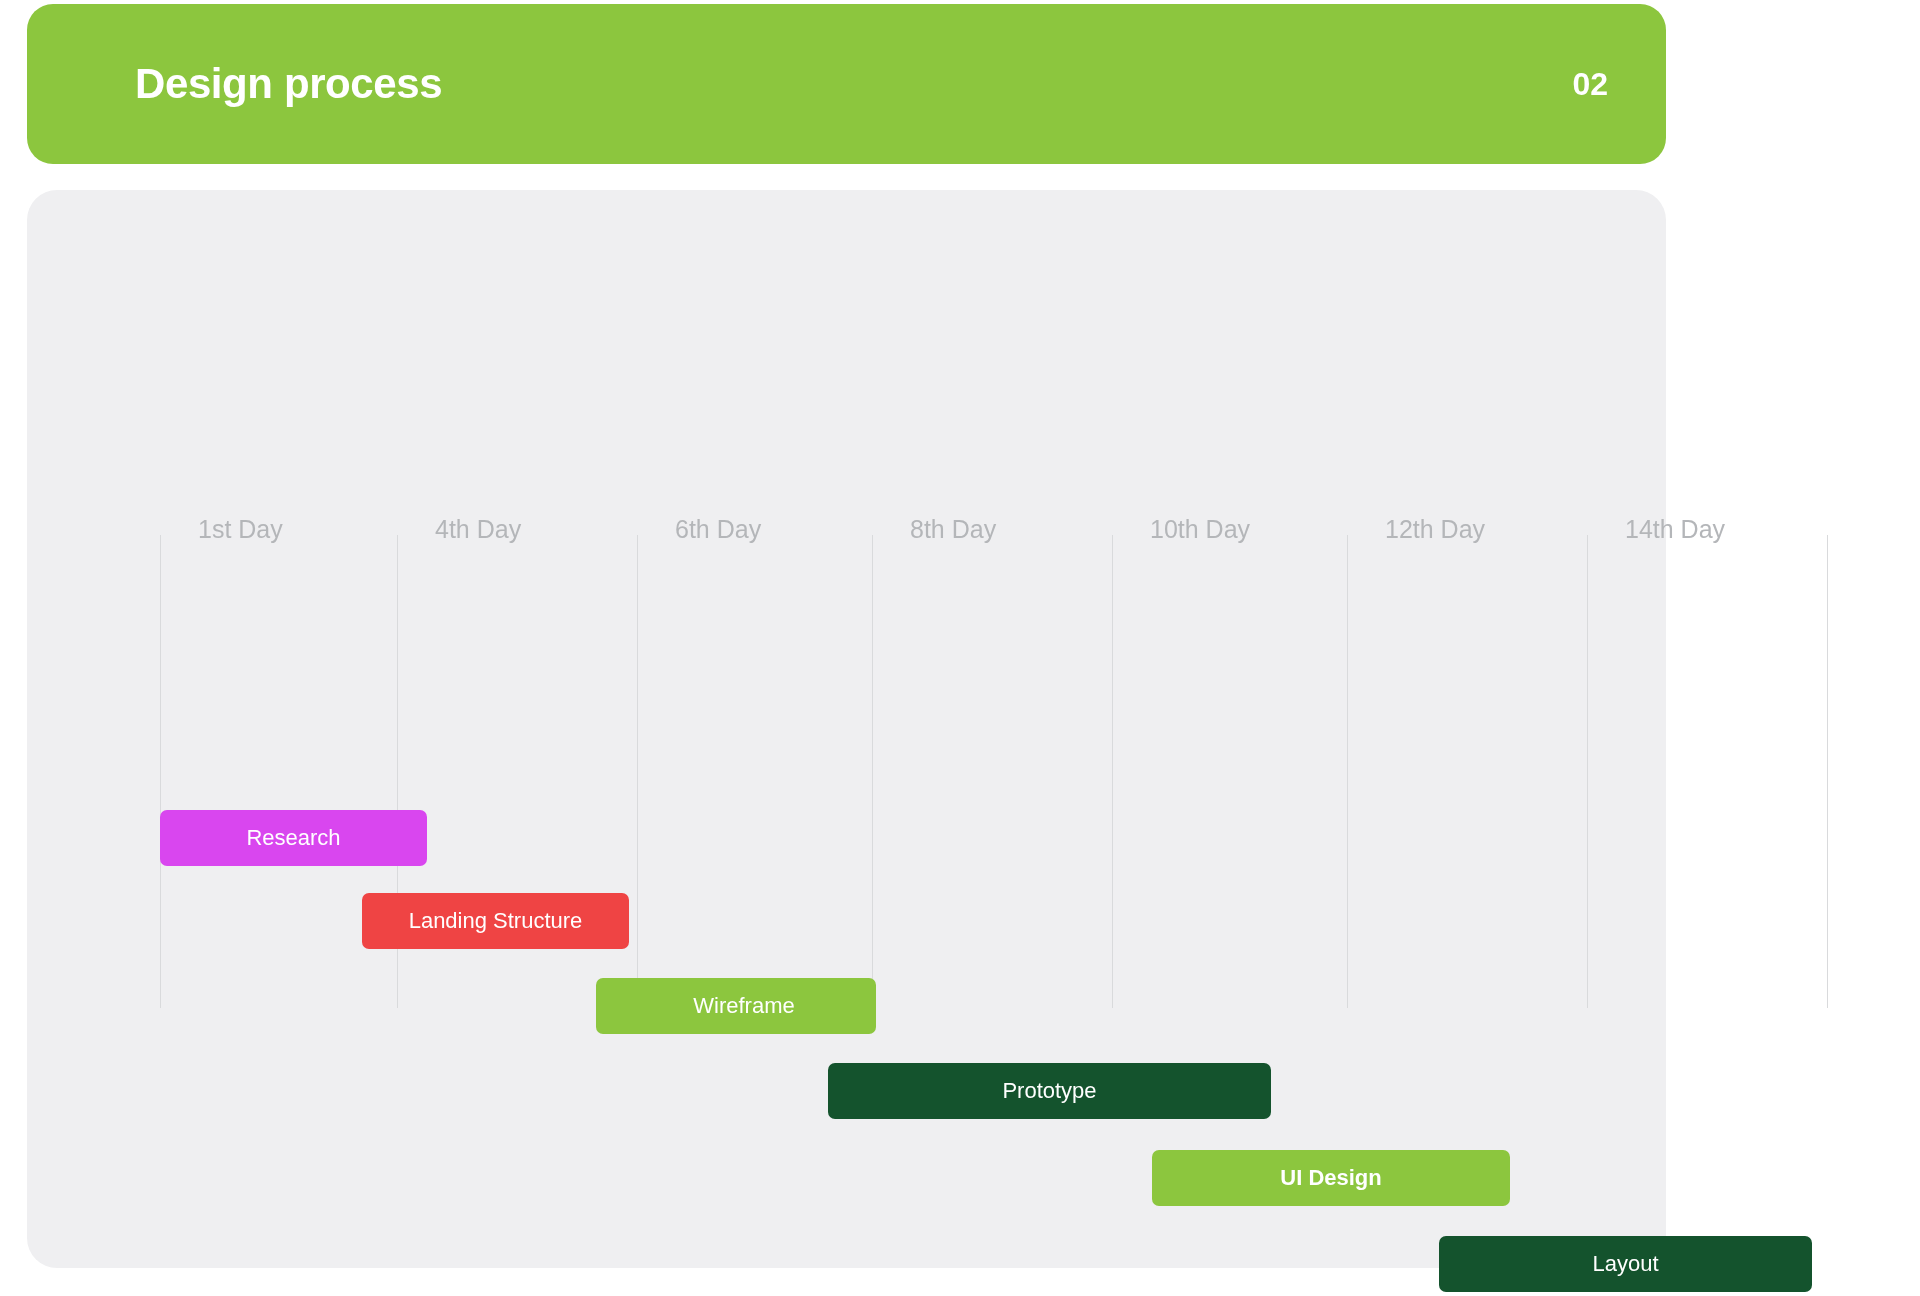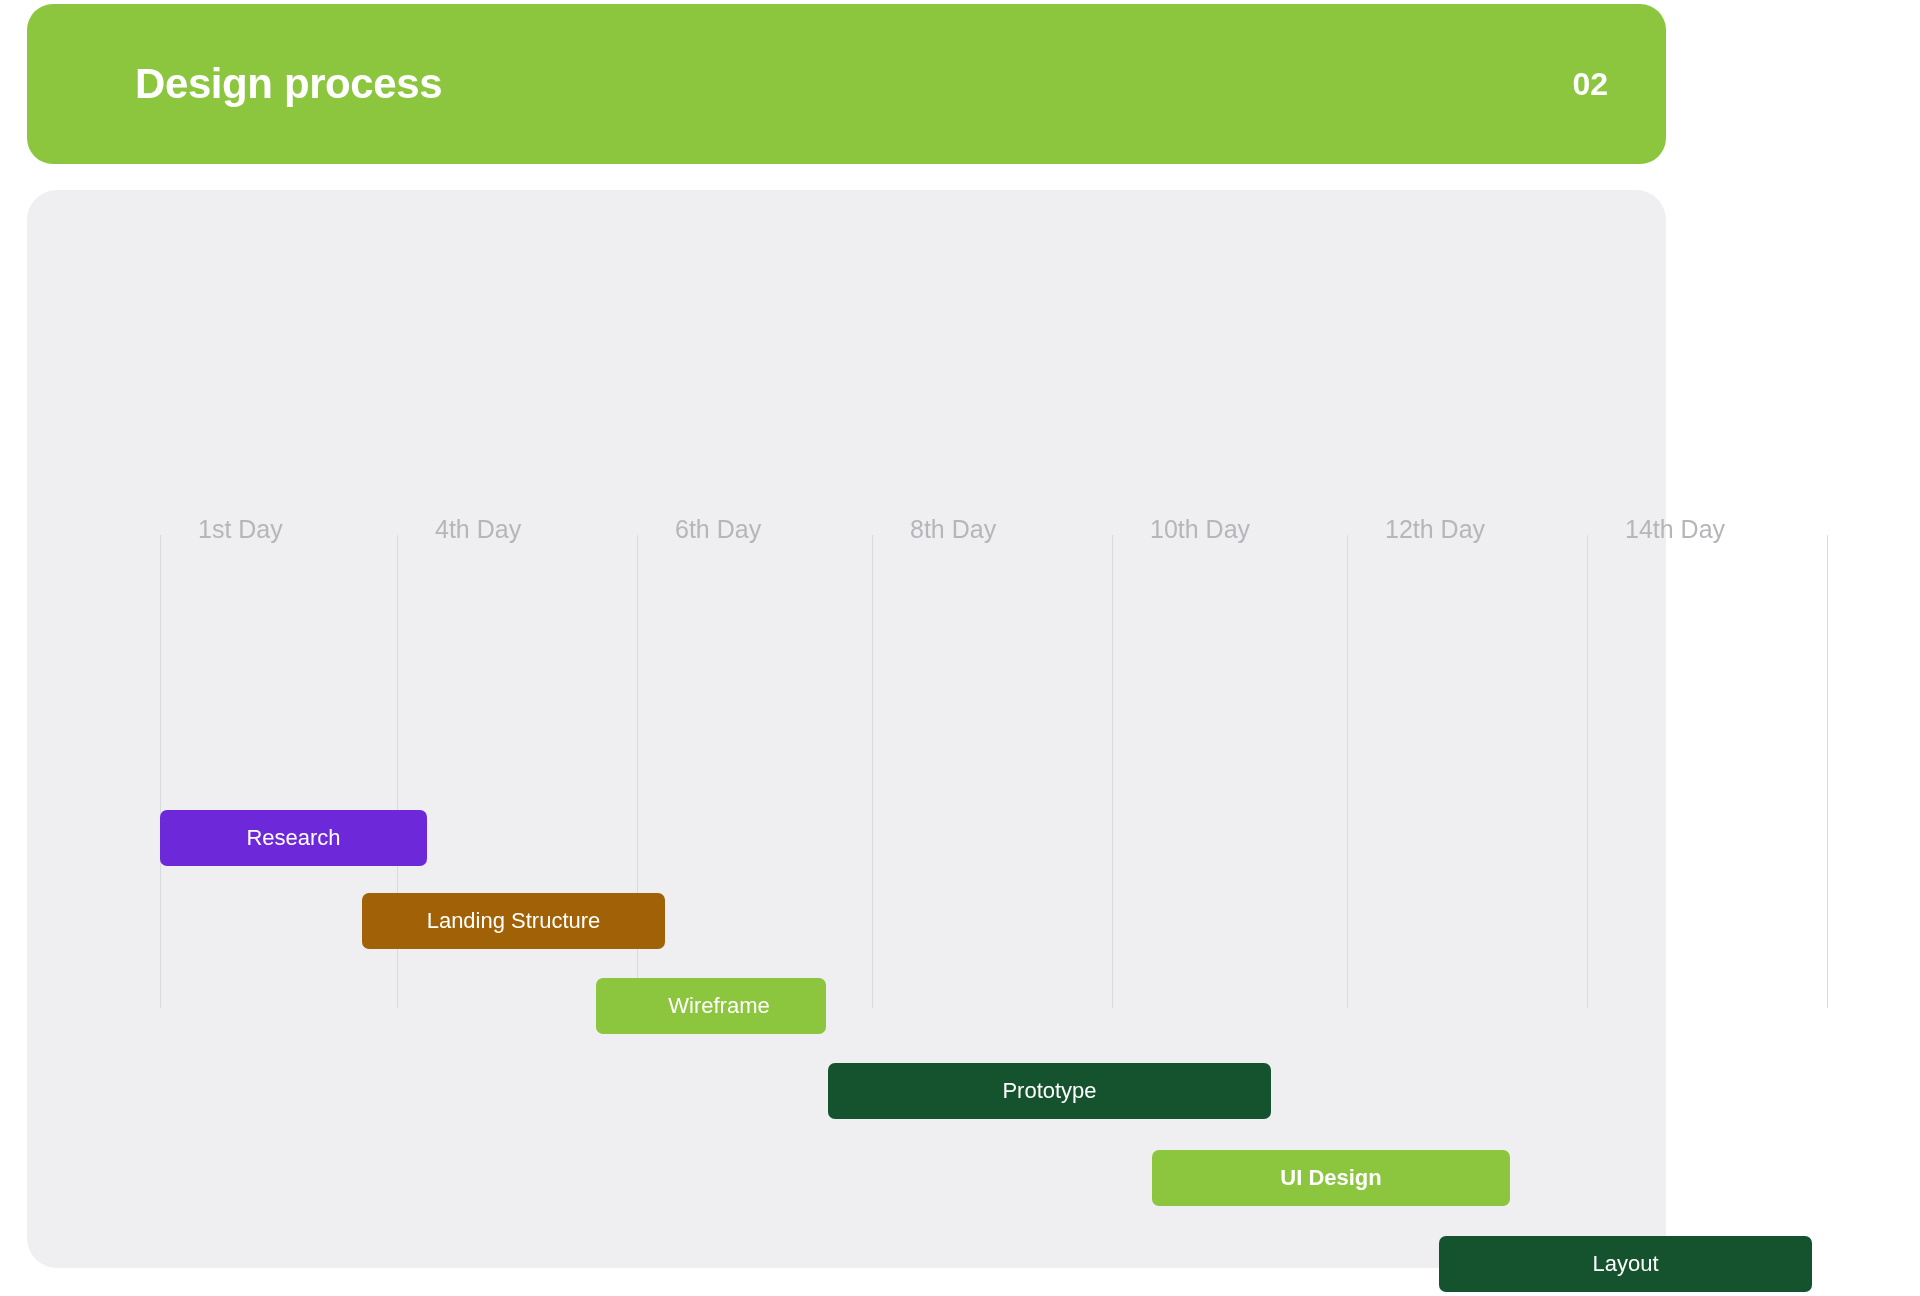--- a/index.html
+++ b/index.html
@@ -153,27 +153,27 @@
       <div id="axis-labels">
           <div class="axis-label" style="left: 171px;">1st Day</div>
           <div class="axis-label" style="left: 408px;">4th Day</div>
           <div class="axis-label" style="left: 648px;">6th Day</div>
           <div class="axis-label" style="left: 883px;">8th Day</div>
           <div class="axis-label" style="left: 1123px;">10th Day</div>
           <div class="axis-label" style="left: 1358px;">12th Day</div>
           <div class="axis-label" style="left: 1598px;">14th Day</div>
         </div>
       <div id="bars">
-          <div class="bar" style="left: 133px; width: 267px; top: 620px; background: #6d28d9;">
+          <div class="bar" style="left: 133px; width: 267px; top: 620px; background: #d946ef;">
             <span class="bar-label">Research</span>
           </div>
-          <div class="bar" style="left: 335px; width: 303px; top: 703px; background: #a16207;">
+          <div class="bar" style="left: 335px; width: 267px; top: 703px; background: #ef4444;">
             <span class="bar-label">Landing Structure</span>
           </div>
-          <div class="bar" style="left: 569px; width: 230px; top: 788px; background: rgb(140, 198, 62); padding-left: 16px;">
+          <div class="bar" style="left: 569px; width: 280px; top: 788px; background: rgb(140, 198, 62); padding-left: 16px;">
             <span class="bar-label">Wireframe</span>
           </div>
           <div class="bar" style="left: 801px; width: 443px; top: 873px; background: #14532d;">
             <span class="bar-label">Prototype</span>
           </div>
           <div class="bar" style="left: 1125px; width: 358px; top: 960px; background: rgb(140, 198, 62); font-weight: bold;">
             <span class="bar-label">UI Design</span>
           </div>
           <div class="bar" style="left: 1412px; width: 373px; top: 1046px; background: #14532d;">
             <span class="bar-label">Layout</span>

